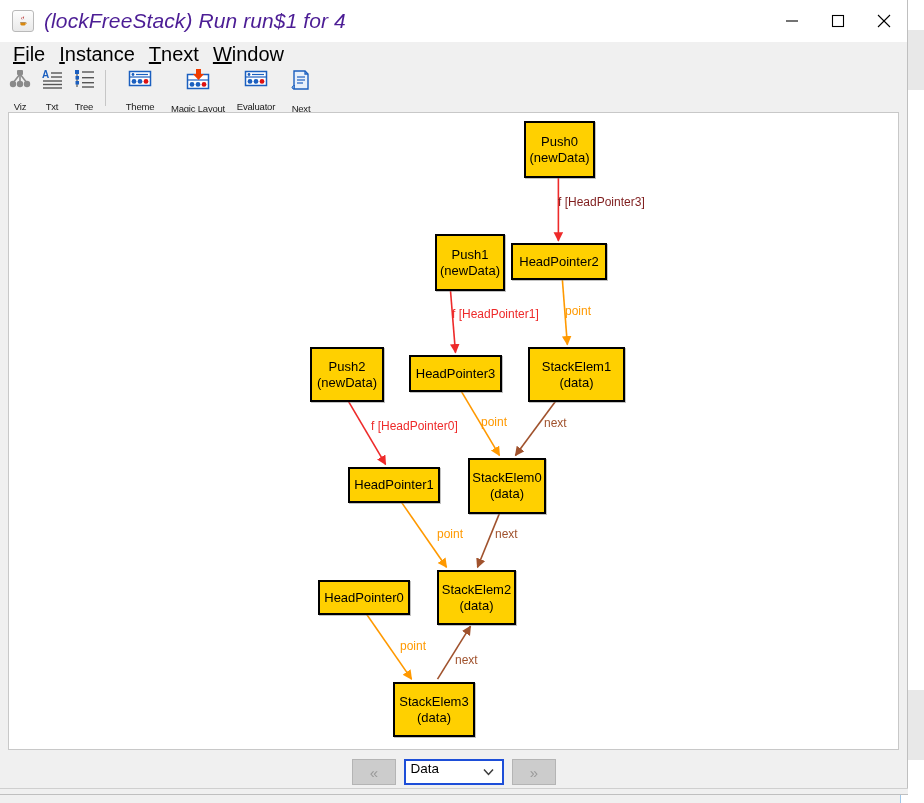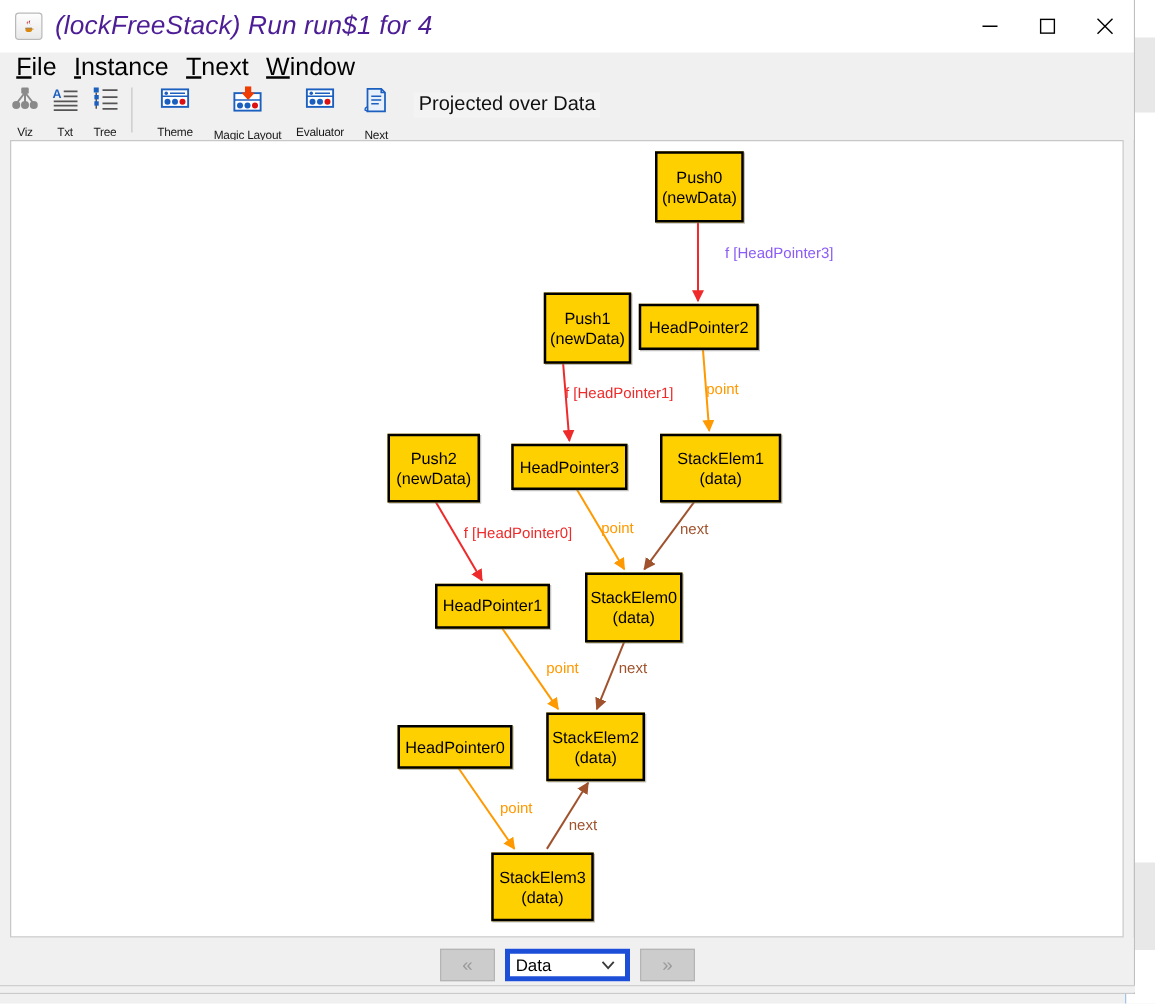--- a/index.html
+++ b/index.html
@@ -219,22 +219,22 @@
     border: 1px solid #b4b4b4;
     display: flex; align-items: center; justify-content: center;
     font-size: 15px;
     color: #9a9a9a;
     cursor: default;
     letter-spacing: -1px;
   }
   .combo {
     width: 100px; height: 26px;
     background: #ffffff;
-    border: 4px solid #1d4ed8;
-    display: flex; align-items: center;
+    border: 2px solid #1d4ed8;
+    display: flex; 
     padding-left: 5px;
     font-size: 13.5px;
     color: #000;
     position: relative;
     cursor: default;
   }
   .combo .arrow {
     position: absolute;
     right: 4px; top: 0; bottom: 0;
     width: 18px;
@@ -409,21 +409,20 @@
             <path d="M15 2v3h3" fill="none" stroke="#1b5fbf" stroke-width="1.3"></path>
             <line x1="7" y1="8" x2="15" y2="8" stroke="#1b5fbf" stroke-width="1.2"></line>
             <line x1="7" y1="11" x2="15" y2="11" stroke="#1b5fbf" stroke-width="1.2"></line>
             <line x1="7" y1="14" x2="13" y2="14" stroke="#1b5fbf" stroke-width="1.2"></line>
             <path d="M2 19c0-1.5 1-2.5 2.5-2.5H4V20z" fill="#b9d1ee" stroke="#1b5fbf" stroke-width="1"></path>
           </svg>
         </span>
         <span class="tlabel">Next</span>
       </div>
 
-      <div class="proj-label">Projected over Data</div>
     </div>
 
     <div class="canvas-wrap">
       <div class="canvas" id="canvas">
 
         <svg class="edges" id="edge-layer" viewBox="0 0 890 637" preserveAspectRatio="none">
           <defs>
             <marker id="ah-f" markerWidth="7" markerHeight="7" refX="5.4" refY="3" orient="auto">
               <path d="M0,0 L6,3 L0,6 z" fill="#ee2a2a"></path>
             </marker>
@@ -483,21 +482,21 @@
             <div class="node" style="left: 428px; top: 457px; width: 79px; height: 55px; background: rgb(255, 208, 0); border-color: rgb(0, 0, 0);">
               <div>StackElem2</div>
               <div>(data)</div>
             </div>
             <div class="node" style="left: 384px; top: 569px; width: 82px; height: 55px; background: rgb(255, 208, 0); border-color: rgb(0, 0, 0);">
               <div>StackElem3</div>
               <div>(data)</div>
             </div>
           </div>
         <div id="label-layer">
-            <div class="edge-label" style="left: 571px; top: 82px; color: #8b5cf6;">f [HeadPointer3]</div>
+            <div class="edge-label" style="left: 549px; top: 82px; color: #7f1d1d;">f [HeadPointer3]</div>
             <div class="edge-label" style="left: 443px; top: 194px; color: rgb(238, 42, 42);">f [HeadPointer1]</div>
             <div class="edge-label" style="left: 362px; top: 306px; color: rgb(238, 42, 42);">f [HeadPointer0]</div>
             <div class="edge-label" style="left: 556px; top: 191px; color: rgb(255, 153, 0);">point</div>
             <div class="edge-label" style="left: 472px; top: 302px; color: rgb(255, 153, 0);">point</div>
             <div class="edge-label" style="left: 428px; top: 414px; color: rgb(255, 153, 0);">point</div>
             <div class="edge-label" style="left: 391px; top: 526px; color: rgb(255, 153, 0);">point</div>
             <div class="edge-label" style="left: 535px; top: 303px; color: rgb(160, 82, 45);">next</div>
             <div class="edge-label" style="left: 486px; top: 414px; color: rgb(160, 82, 45);">next</div>
             <div class="edge-label" style="left: 446px; top: 540px; color: rgb(160, 82, 45);">next</div>
           </div>

